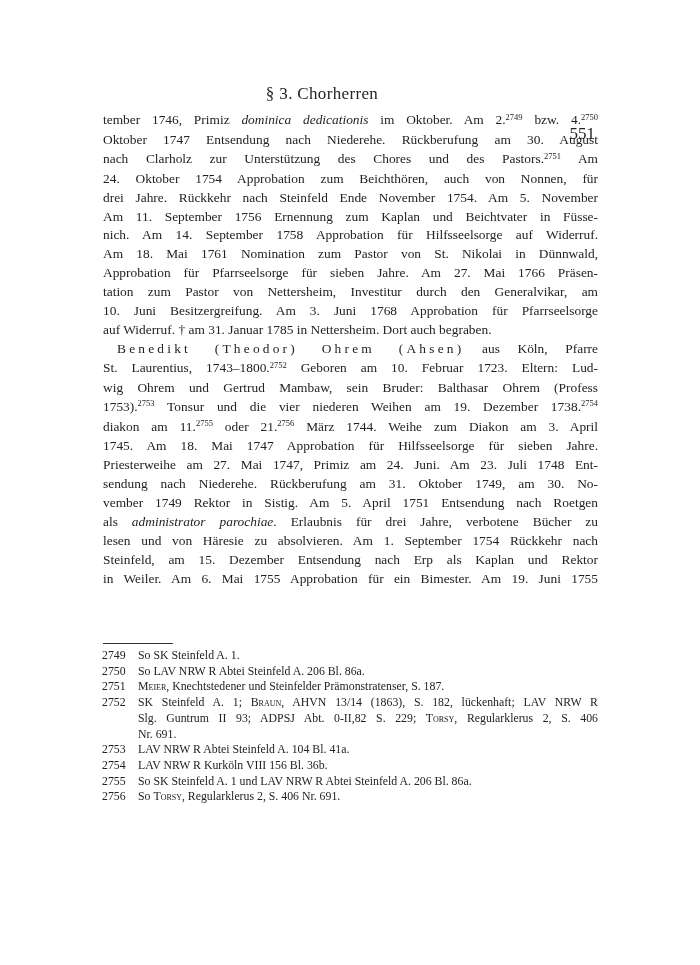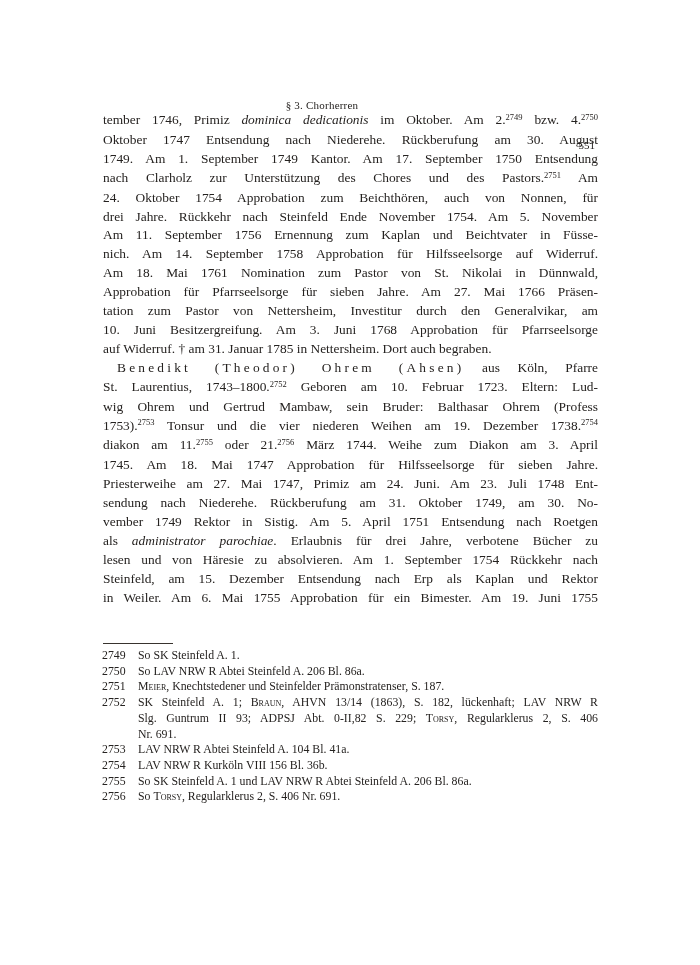--- a/index.html
+++ b/index.html
@@ -8,25 +8,25 @@
     position: relative;
     width: 700px;
     height: 965px;
     background: #ffffff;
     color: #252220;
     font-family: "Liberation Serif", "DejaVu Serif", serif;
     overflow: hidden;
   }
   .running-head {
     position: absolute;
-    top: 96px;
+    top: 84px;
     left: 103px;
     width: 495px;
     height: 19px;
-    font-size: 11px;
+    font-size: 17px;
     line-height: 19px;
     text-align: right;
   }
   .head-title {
     position: absolute;
     left: 219px;
     transform: translateX(-50%);
     white-space: nowrap;
     letter-spacing: 0.02em;
   }
@@ -88,21 +88,20 @@
 <div class="page" style="background: rgb(255, 255, 255); color: rgb(37, 34, 32);">
 
   <div class="running-head">
     <span class="head-title">§ 3. Chorherren</span>
     <span class="head-page">551</span>
   </div>
 
   <div class="body-text">
       <div class="line just"><span>tember 1746, Primiz </span><span class="seg-i">dominica dedicationis</span><span> im Oktober. Am 2.</span><span class="seg-sup">2749</span><span> bzw. 4.</span><span class="seg-sup">2750</span></div>
       <div class="line just"><span>Oktober 1747 Entsendung nach Niederehe. Rückberufung am 30. August</span></div>
-      <div class="line just"><span>1749. Am 1. September 1749 Kantor. Am 17. September 1750 Entsendung</span></div>
       <div class="line just"><span>nach Clarholz zur Unterstützung des Chores und des Pastors.</span><span class="seg-sup">2751</span><span> Am</span></div>
       <div class="line just"><span>24. Oktober 1754 Approbation zum Beichthören, auch von Nonnen, für</span></div>
       <div class="line just"><span>drei Jahre. Rückkehr nach Steinfeld Ende November 1754. Am 5. November</span></div>
       <div class="line just"><span>Am 11. September 1756 Ernennung zum Kaplan und Beichtvater in Füsse-</span></div>
       <div class="line just"><span>nich. Am 14. September 1758 Approbation für Hilfsseelsorge auf Widerruf.</span></div>
       <div class="line just"><span>Am 18. Mai 1761 Nomination zum Pastor von St. Nikolai in Dünnwald,</span></div>
       <div class="line just"><span>Approbation für Pfarrseelsorge für sieben Jahre. Am 27. Mai 1766 Präsen-</span></div>
       <div class="line just"><span>tation zum Pastor von Nettersheim, Investitur durch den Generalvikar, am</span></div>
       <div class="line just"><span>10. Juni Besitzergreifung. Am 3. Juni 1768 Approbation für Pfarrseelsorge</span></div>
       <div class="line"><span>auf Widerruf. † am 31. Januar 1785 in Nettersheim. Dort auch begraben.</span></div>

